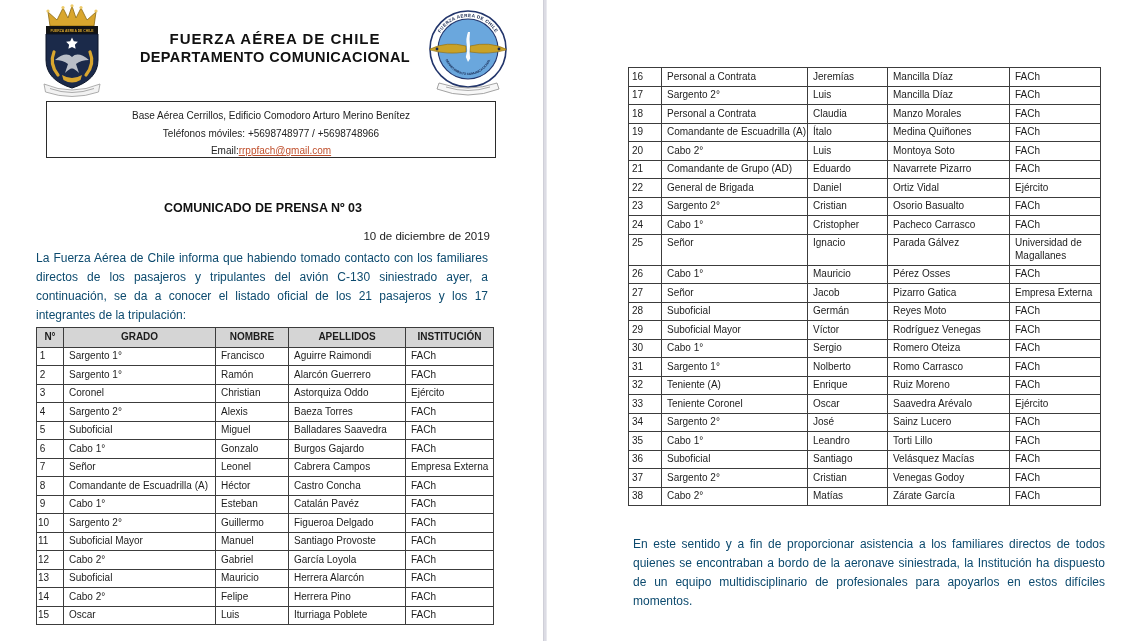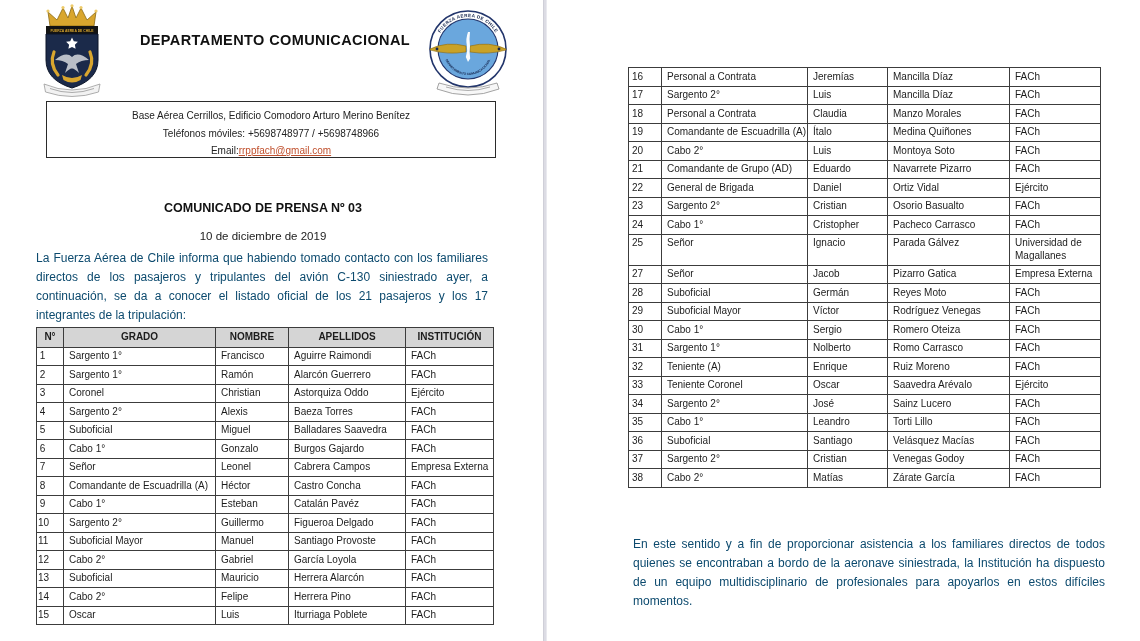--- a/index.html
+++ b/index.html
@@ -21,21 +21,21 @@
   .badge { position:absolute; left:424px; top:8px; width:88px; height:92px; }
 
   .contact-box { position:absolute; left:46px; top:101px; width:450px; height:57px;
                  border:1.5px solid #2b2b2b; text-align:center; padding-top:5px; }
   .contact-line { font-size:10px; line-height:17.5px; color:#222; }
   .email-link { color:#c0502d; text-decoration:underline; cursor:pointer; }
 
   
   .release-title { position:absolute; left:36px; top:201px; width:454px; text-align:center;
                    font-size:12.5px; font-weight:bold; color:#111; }
-  .release-date  { position:absolute; left:36px; top:230px; width:454px; text-align:center;
+  .release-date  { position:absolute; left:36px; top:230px; width:454px; text-align:right;
                    font-size:11.5px; color:#222; }
   .paragraph { font-size:12px; line-height:19px; text-align:justify; color:#0c4a6e; }
   .intro-par   { position:absolute; left:36px; top:249px; width:452px; }
   .closing-par { position:absolute; left:86px; top:535px; width:472px; }
 
   
   table.roster { border-collapse:collapse; table-layout:fixed; font-size:10px; color:#1c1c1c; }
   .roster-left  { position:absolute; left:36px; top:327px; width:457px; }
   .roster-right { position:absolute; left:81px; top:67px;  width:472px; }
   table.roster th, table.roster td { border:1px solid #3c3c3c; vertical-align:top; line-height:12.5px; }
@@ -68,20 +68,21 @@
       <path d="M36,33.5 l1.8,3.7 4.1,.6 -3,2.9 .7,4.1 -3.6,-1.9 -3.6,1.9 .7,-4.1 -3,-2.9 4.1,-.6 Z" fill="#ffffff"></path>
       <path d="M18,48 Q13,60 22,71" fill="none" stroke="#d9a62e" stroke-width="3.2" stroke-linecap="round"></path>
       <path d="M54,48 Q59,60 50,71" fill="none" stroke="#d9a62e" stroke-width="3.2" stroke-linecap="round"></path>
       <path d="M19,56 Q30,47 36,53 Q42,47 53,56 Q45,56 40,60 L43,69 Q38,64 36,64.5 Q34,64 29,69 L32,60 Q27,56 19,56 Z" fill="#b9bec7"></path>
       <path d="M26,71 Q36,77 46,71 L44.5,76 Q36,81 27.5,76 Z" fill="#d9a62e"></path>
       <path d="M8,80 Q36,92 64,80 L62.5,88 Q36,97 9.5,88 Z" fill="#f2f2f2" stroke="#9a9a9a" stroke-width="0.8"></path>
       <path d="M14,84.5 Q36,92.5 58,84.5" fill="none" stroke="#8d8d8d" stroke-width="0.7"></path>
     </svg>
 
     <div class="org-block">
+      <div class="org-line1">FUERZA AÉREA DE CHILE</div>
       <div class="org-line2">DEPARTAMENTO COMUNICACIONAL</div>
     </div>
 
     <svg class="badge" viewBox="0 0 88 92">
       <defs>
         <path id="arcTop" d="M12,41 A32,32 0 0 1 76,41"></path>
         <path id="arcBottom" d="M20,43 A24,24 0 0 0 68,43"></path>
       </defs>
       <circle cx="44" cy="41" r="38" fill="#ffffff" stroke="#22356b" stroke-width="1.6"></circle>
       <circle cx="44" cy="41" r="30" fill="#6aa7dd" stroke="#22356b" stroke-width="1.1"></circle>
@@ -314,20 +315,27 @@
             <td>FACh</td>
           </tr>
           <tr>
             <td>25</td>
             <td>Señor</td>
             <td>Ignacio</td>
             <td>Parada Gálvez</td>
             <td>Universidad de Magallanes</td>
           </tr>
           <tr>
+            <td>26</td>
+            <td>Cabo 1°</td>
+            <td>Mauricio</td>
+            <td>Pérez Osses</td>
+            <td>FACh</td>
+          </tr>
+          <tr>
             <td>27</td>
             <td>Señor</td>
             <td>Jacob</td>
             <td>Pizarro Gatica</td>
             <td>Empresa Externa</td>
           </tr>
           <tr>
             <td>28</td>
             <td>Suboficial</td>
             <td>Germán</td>

